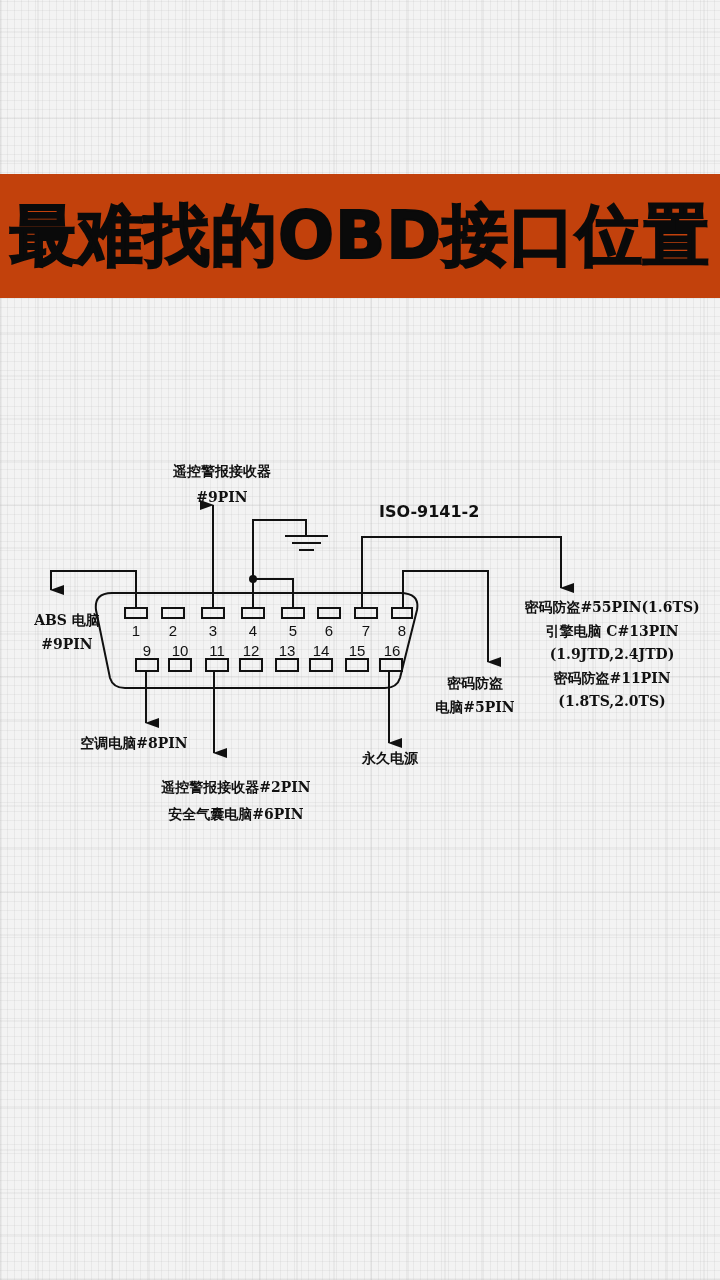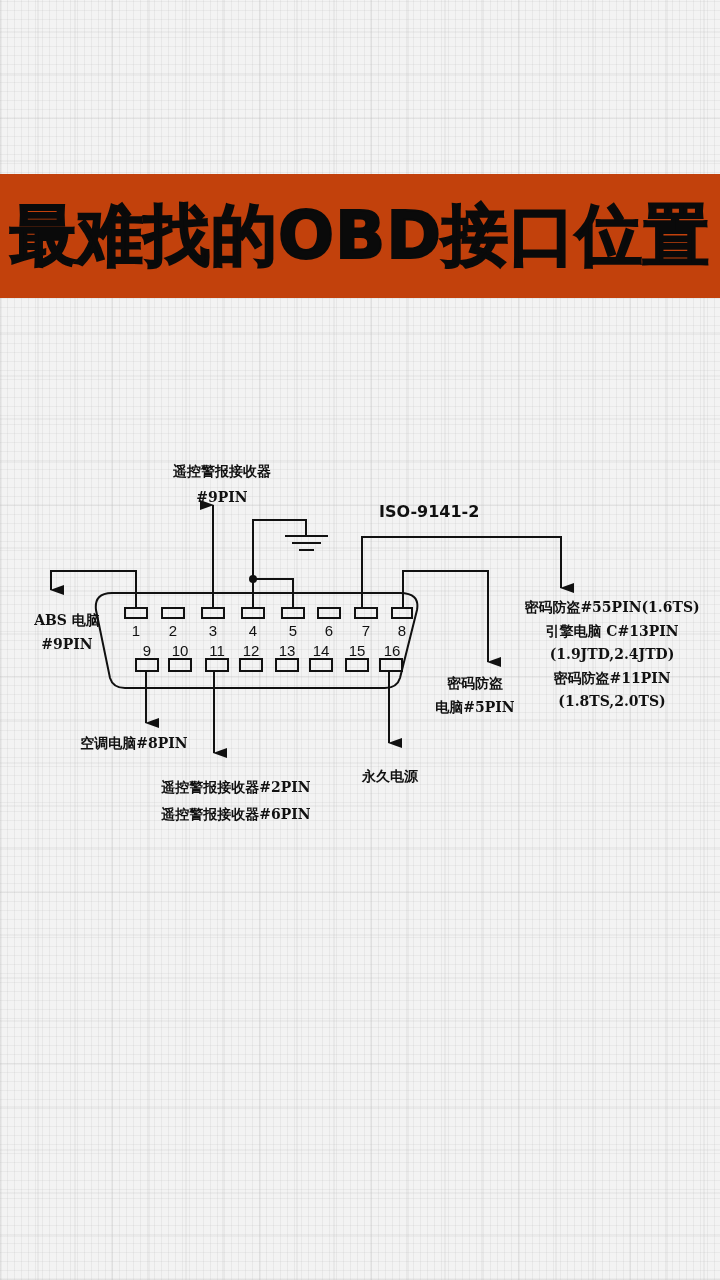--- a/index.html
+++ b/index.html
@@ -144,17 +144,17 @@
 
   <div class="lbl center" style="left:475px; top:231px; line-height:24px;">
     <div>密码防盗</div>
     <div>电脑#5PIN</div>
   </div>
 
   <div class="lbl center" style="left:134px; top:292px;">空调电脑#8PIN</div>
 
   <div class="lbl center" style="left:236px; top:334px; line-height:27px;">
     <div>遥控警报接收器#2PIN</div>
-    <div>遥控警报接收器#6PIN</div>
+    <div>安全气囊电脑#6PIN</div>
   </div>
 
-  <div class="lbl center" style="left:390px; top:325px;text-align:center;">永久电源</div>
+  <div class="lbl center" style="left:390px; top:307px;text-align:center;">永久电源</div>
 </div>
 
 </body></html>

